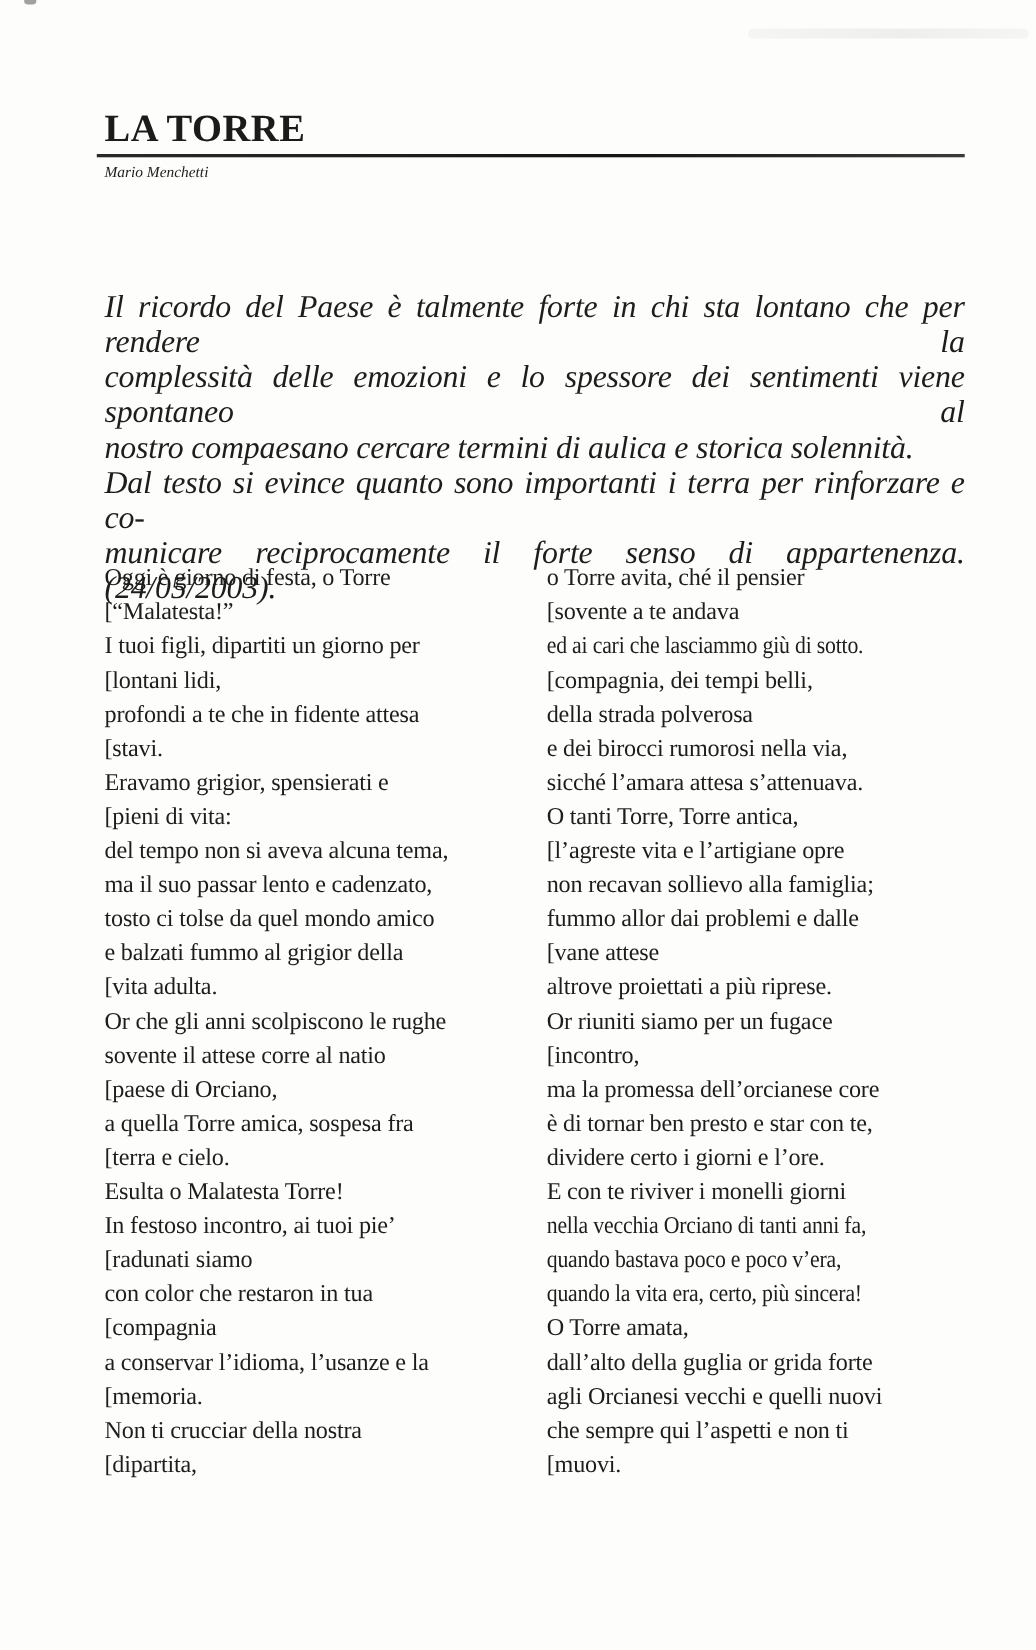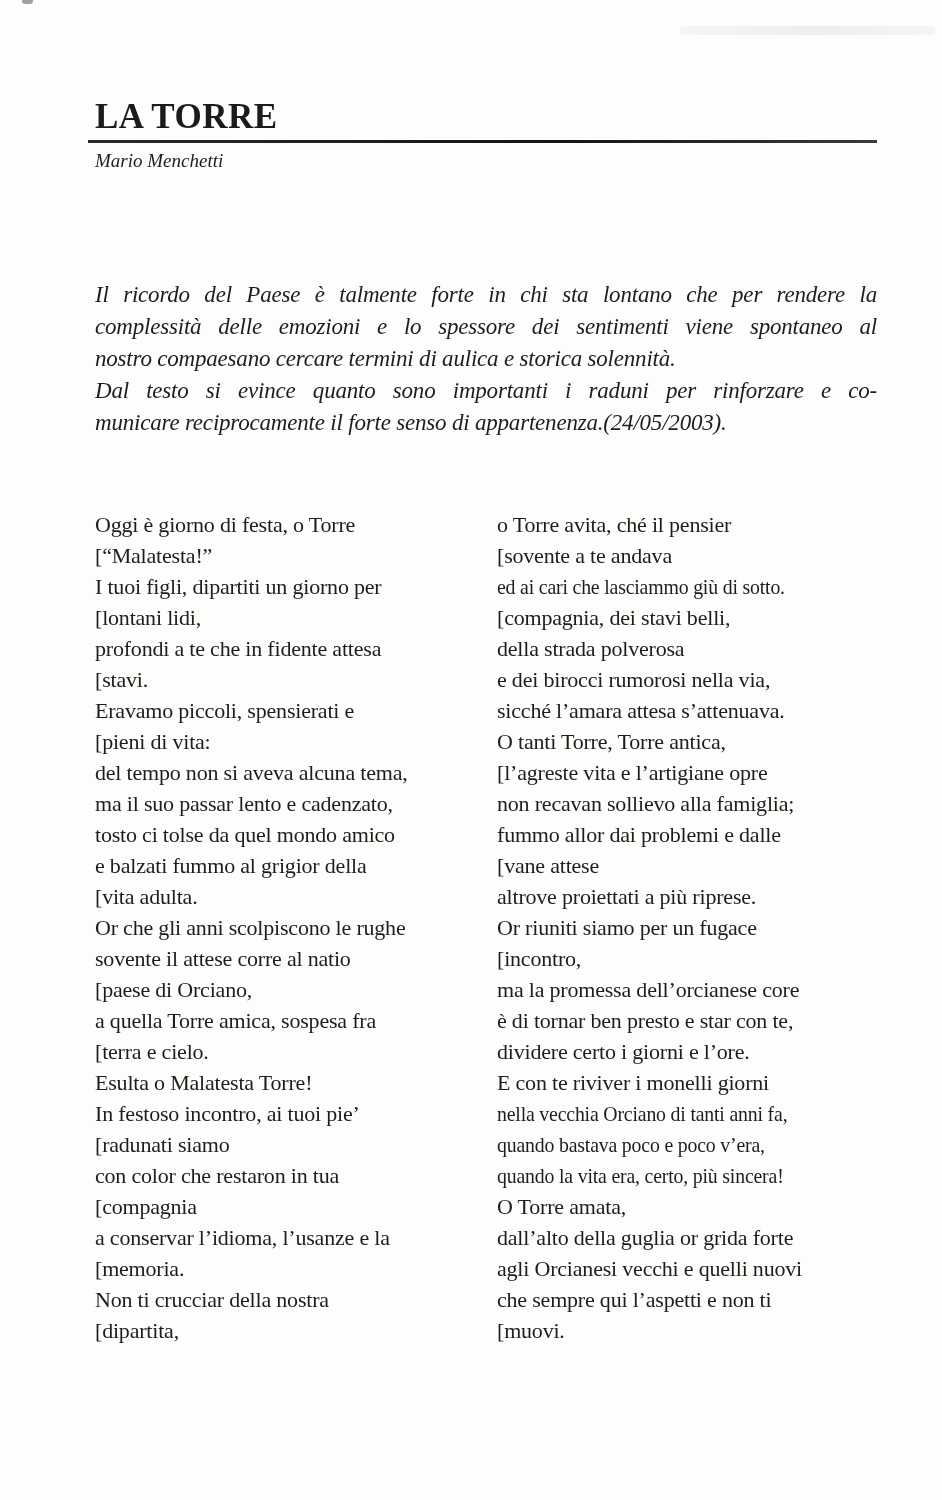--- a/index.html
+++ b/index.html
@@ -28,35 +28,34 @@
   }
   .title-rule {
     position: absolute;
     left: 88px; top: 140px;
     width: 789px; height: 3px;
     background: linear-gradient(90deg, #2a2a2a 0%, #151515 60%, #3a3a3a 100%);
   }
   .author {
     position: absolute;
     left: 95px; top: 150px;
-    font-size: 19px;
+    font-size: 14px;
     font-style: italic;
     white-space: nowrap;
   }
 
   
   .intro {
     position: absolute;
     left: 95px; top: 263px;
     width: 782px;
     font-style: italic;
-    font-size: 23px;
+    font-size: 29px;
     line-height: 32px;
     letter-spacing: -0.2px;
-    margin-top: 16px;
   }
   .intro-line { text-align: justify; text-align-last: justify; }
   .intro-line.nojust { text-align-last: left; }
 
   
   .column {
     position: absolute;
     top: 509px;
     font-size: 22px;
     line-height: 31px;
@@ -101,32 +100,32 @@
   <div class="mark-right-edge"></div>
 
   <h1 class="title" style="margin:0;">LA TORRE</h1>
   <div class="title-rule"></div>
   <div class="author">Mario Menchetti</div>
 
   <div class="intro">
       <div class="intro-line">Il ricordo del Paese è talmente forte in chi sta lontano che per rendere la</div>
       <div class="intro-line">complessità delle emozioni e lo spessore dei sentimenti viene spontaneo al</div>
       <div class="intro-line nojust">nostro compaesano cercare termini di aulica e storica solennità.</div>
-      <div class="intro-line">Dal testo si evince quanto sono importanti i raduni per rinforzare e co-</div>
+      <div class="intro-line">Dal testo si evince quanto sono importanti i terra per rinforzare e co-</div>
       <div class="intro-line nojust">municare reciprocamente il forte senso di appartenenza.(24/05/2003).</div>
     </div>
 
   <div class="column col-left">
       <div class="poem-line">Oggi è giorno di festa, o Torre</div>
       <div class="poem-line indent">[“Malatesta!”</div>
       <div class="poem-line">I tuoi figli, dipartiti un giorno per</div>
       <div class="poem-line indent">[lontani lidi,</div>
       <div class="poem-line">profondi a te che in fidente attesa</div>
       <div class="poem-line indent">[stavi.</div>
-      <div class="poem-line">Eravamo piccoli, spensierati e</div>
+      <div class="poem-line">Eravamo grigior, spensierati e</div>
       <div class="poem-line indent">[pieni di vita:</div>
       <div class="poem-line">del tempo non si aveva alcuna tema,</div>
       <div class="poem-line">ma il suo passar lento e cadenzato,</div>
       <div class="poem-line">tosto ci tolse da quel mondo amico</div>
       <div class="poem-line">e balzati fummo al grigior della</div>
       <div class="poem-line indent">[vita adulta.</div>
       <div class="poem-line">Or che gli anni scolpiscono le rughe</div>
       <div class="poem-line">sovente il attese corre al natio</div>
       <div class="poem-line indent">[paese di Orciano,</div>
       <div class="poem-line">a quella Torre amica, sospesa fra</div>
@@ -139,21 +138,21 @@
       <div class="poem-line">a conservar l’idioma, l’usanze e la</div>
       <div class="poem-line indent">[memoria.</div>
       <div class="poem-line">Non ti crucciar della nostra</div>
       <div class="poem-line indent">[dipartita,</div>
     </div>
 
   <div class="column col-right">
       <div class="poem-line">o Torre avita, ché il pensier</div>
       <div class="poem-line indent">[sovente a te andava</div>
       <div class="poem-line condensed">ed ai cari che lasciammo giù di sotto.</div>
-      <div class="poem-line indent">[compagnia, dei stavi belli,</div>
+      <div class="poem-line indent">[compagnia, dei tempi belli,</div>
       <div class="poem-line">della strada polverosa</div>
       <div class="poem-line">e dei birocci rumorosi nella via,</div>
       <div class="poem-line">sicché l’amara attesa s’attenuava.</div>
       <div class="poem-line">O tanti Torre, Torre antica,</div>
       <div class="poem-line indent">[l’agreste vita e l’artigiane opre</div>
       <div class="poem-line">non recavan sollievo alla famiglia;</div>
       <div class="poem-line">fummo allor dai problemi e dalle</div>
       <div class="poem-line indent">[vane attese</div>
       <div class="poem-line">altrove proiettati a più riprese.</div>
       <div class="poem-line">Or riuniti siamo per un fugace</div>

